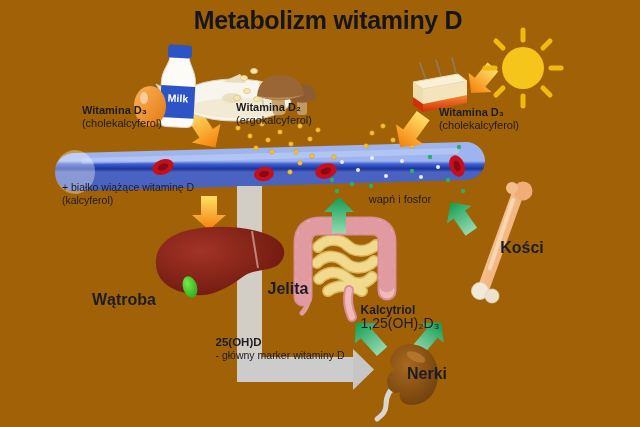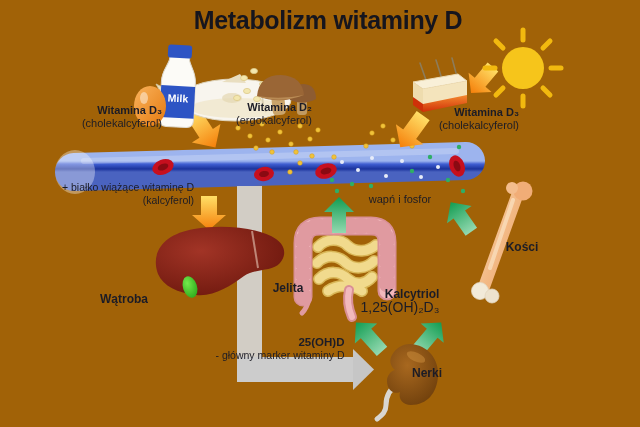--- a/index.html
+++ b/index.html
@@ -1,24 +1,24 @@
 <!DOCTYPE html>
 <html><head>
 <meta charset="utf-8">
 <style>
   html,body{margin:0;padding:0;background:#fff;}
   .stage{position:relative;width:640px;height:427px;background:#a16207;overflow:hidden;
          font-family:Liberation Sans, sans-serif;}
   .stage svg{position:absolute;left:0;top:0;}
-  .t{position:absolute;transform:translateX(-50%);text-align:right;color:#1c1c26;
+  .t{position:absolute;transform:translateX(-50%);text-align:left;color:#1c1c26;
      white-space:nowrap;line-height:13px;}
   .b{font-weight:700;}
   .s11{font-size:11px;}
   .s10{font-size:10.5px;line-height:12.5px;}
-  .organ{font-size:12px;font-weight:700;line-height:15px;}
+  .organ{font-size:16px;font-weight:700;line-height:15px;}
   .title{position:absolute;left:328px;top:6px;transform:translateX(-50%);margin:0;
          font-size:25px;font-weight:700;letter-spacing:-0.3px;color:#15151e;white-space:nowrap;}
   .milk{position:absolute;left:178px;top:92px;transform:translateX(-50%) rotate(3deg);
         color:#ffffff;font-weight:700;font-size:10.5px;}
   .calcit1{font-size:12px;font-weight:700;line-height:13px;}
   .calcit2{font-size:14px;line-height:13px;}
   .cd1{font-size:11.5px;font-weight:700;line-height:13px;}
 </style>
 </head>
 <body>
@@ -300,21 +300,21 @@
     <div>(kalcyferol)</div>
   </div>
 
   <div class="t s11" style="left:400px;top:193px">wapń i fosfor</div>
 
   <div class="t organ" style="left:124px;top:292px">Wątroba</div>
   <div class="t organ" style="left:288px;top:281px">Jelita</div>
   <div class="t organ" style="left:427px;top:366px">Nerki</div>
   <div class="t organ" style="left:522px;top:240px">Kości</div>
 
-  <div class="t" style="left:400px;top:288px">
+  <div class="t" style="left:400px;top:304px">
     <div class="calcit1">Kalcytriol</div>
     <div class="calcit2">1,25(OH)₂D₃</div>
   </div>
 
   <div class="t s10" style="left:280px;top:336px">
     <div class="cd1">25(OH)D</div>
     <div>- główny marker witaminy D</div>
   </div>
 
 </div>

